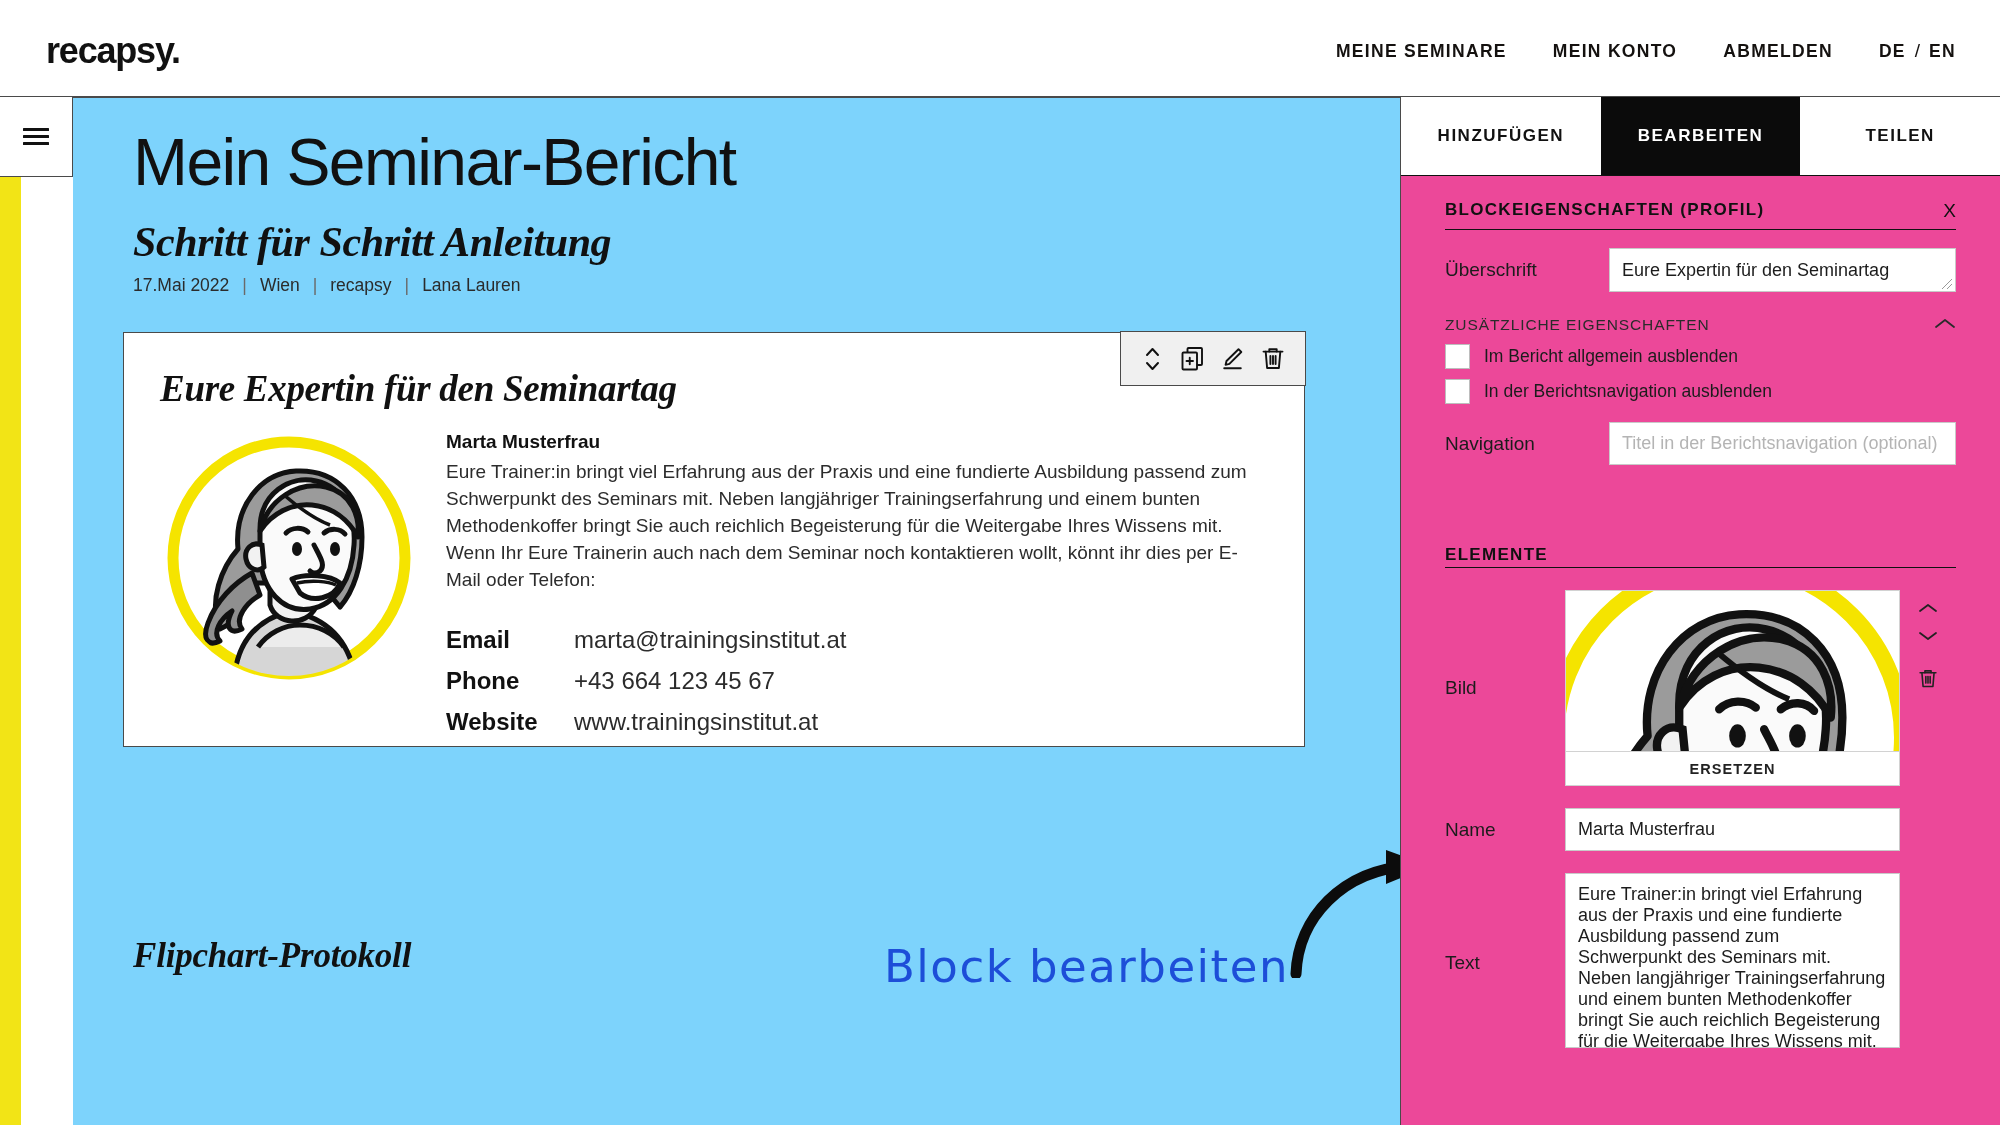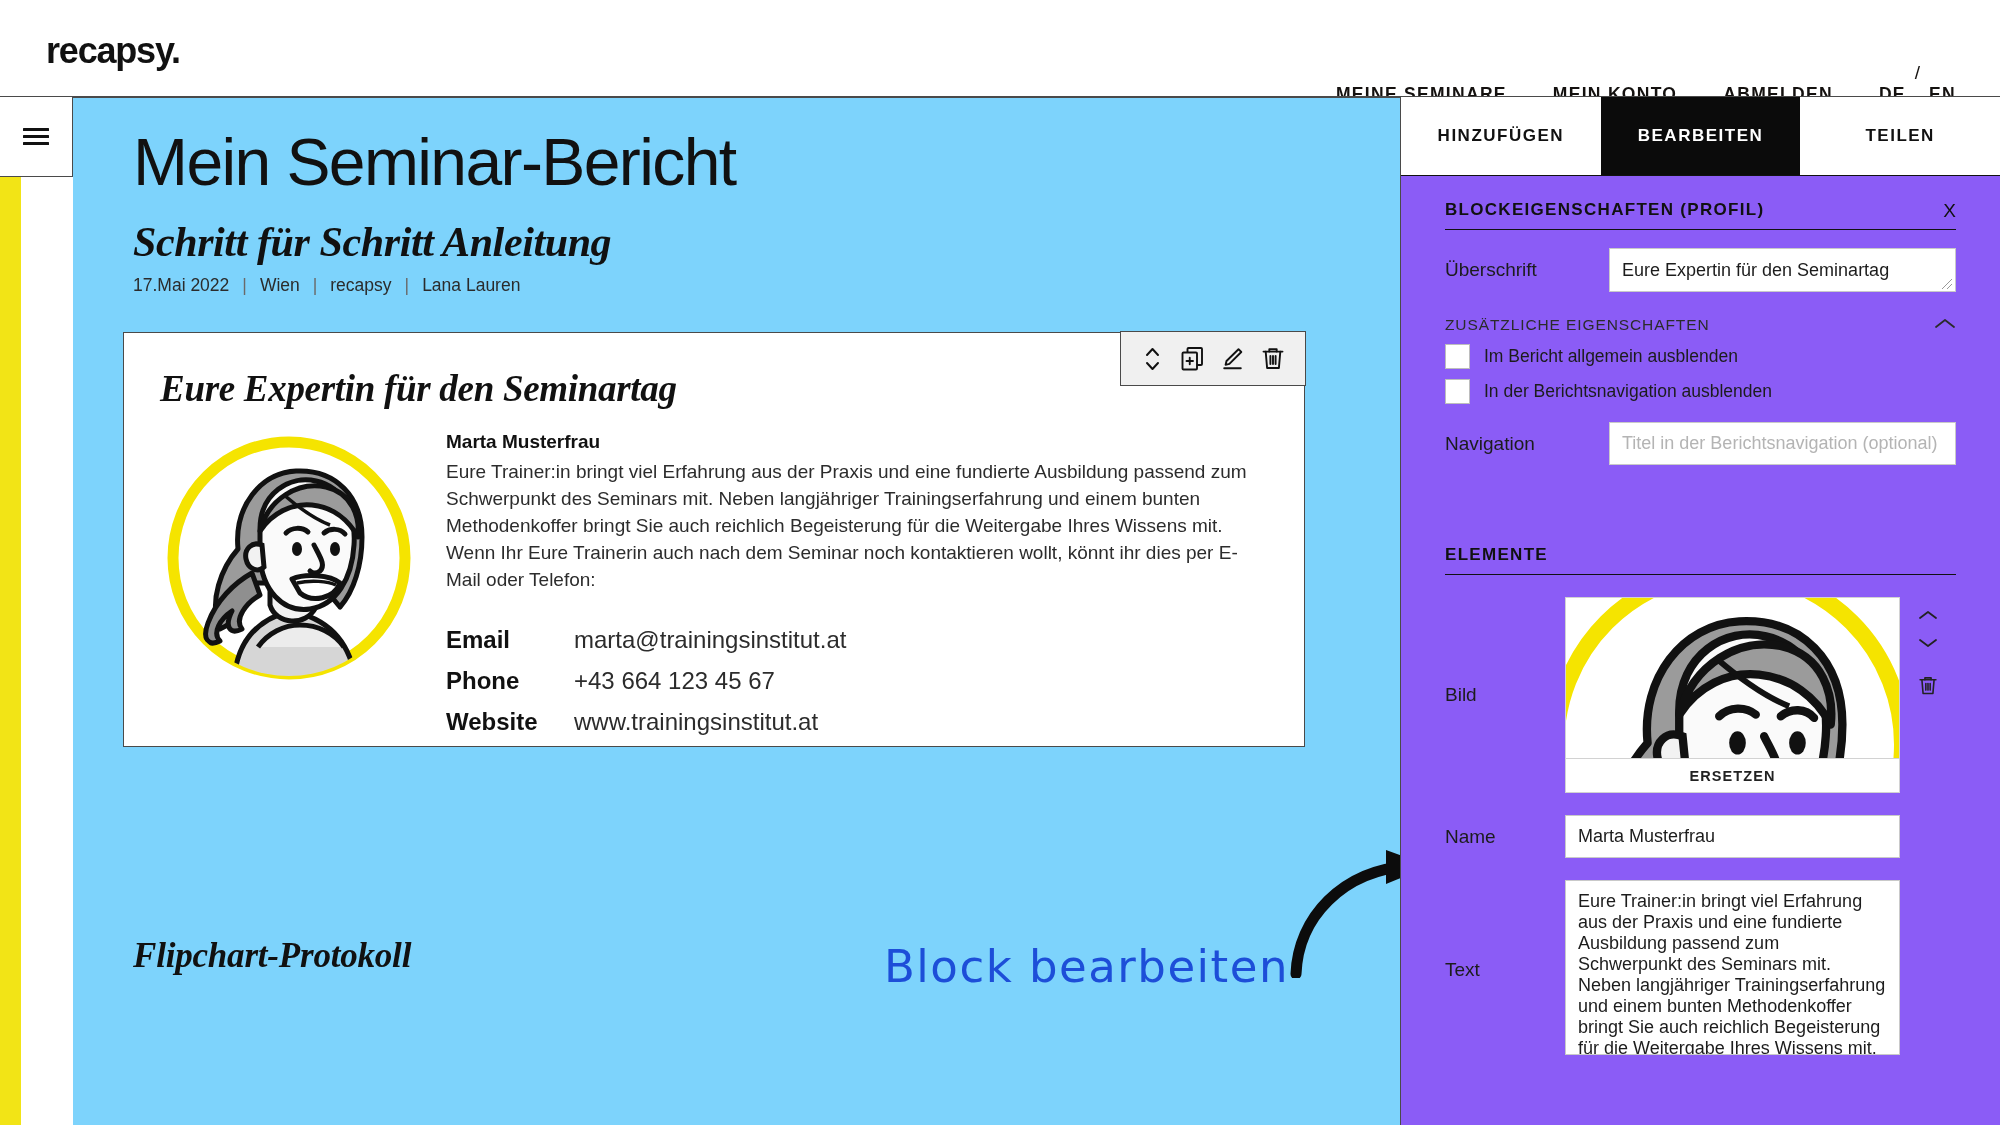--- a/index.html
+++ b/index.html
@@ -20,21 +20,21 @@
     position:absolute; left:46px; top:30px;
     font-family:"Liberation Sans", sans-serif;
     font-size:36px; font-weight:700; letter-spacing:-1.2px; color:#111;
   }
   .topnav {
     position:absolute; right:44px; top:40px;
     display:flex; align-items:center; gap:46px;
   }
   .topnav a {
     font-size:17.5px; font-weight:700; letter-spacing:1.3px;
-    color:#14110f; text-decoration:none; white-space:nowrap;margin-top:44px;
+    color:#14110f; text-decoration:none; white-space:nowrap;
   }
   .lang { display:flex; align-items:center; gap:9px; }
   .lang .slash { font-weight:400; color:#14110f; font-size:19px; }
 
   .topbar-rule {
     position:absolute; left:0; top:96px; width:2000px; height:1.5px; background:#4a4a4a;
   }
 
   
   .hamburger-box {
@@ -126,21 +126,21 @@
     position:absolute; left:884px; top:940px;
     font-family:"DejaVu Sans", sans-serif;
     font-size:45px; font-weight:400; color:#1d4ed8;
     letter-spacing:1.5px; white-space:nowrap;
   }
   .anno-arrow { position:absolute; left:1290px; top:848px; width:190px; height:130px; }
 
   
   .panel {
     position:absolute; left:1400px; top:97px; width:600px; height:1028px;
-    background:#8b5cf6; border-left:1.5px solid #4a4a4a;
+    background:#ec4899; border-left:1.5px solid #4a4a4a;
   }
   .panel-tabs { display:flex; height:79px; border-bottom:1.8px solid #111; }
   .panel-tab {
     flex:1; display:flex; align-items:center; justify-content:center;
     font-size:17px; font-weight:700; letter-spacing:1.5px; color:#111;
     cursor:pointer; background:#fff;
   }
   .panel-tab.active { background:#0b0b0b; color:#fff; }
 
   .panel-body { padding:0 44px; }
@@ -176,21 +176,21 @@
   .chev { color:#2b2b2b; }
 
   .check-row { display:flex; align-items:center; gap:14px; margin-top:10px; }
   .check-box {
     width:25px; height:25px; border:1.2px solid #bdbdbd; background:#fff; cursor:pointer; flex:none;
   }
   .check-label { font-size:17.5px; color:#1c1c1c; }
 
   .elements-head {
     margin-top:56px;
-    border-bottom:1.8px solid #111; padding-bottom:9px;
+    border-bottom:1.8px solid #111; padding-bottom:2px;
   }
 
   .element-row { display:flex; align-items:center; margin-top:22px; }
   .element-label { width:120px; font-size:19px; color:#1c1c1c; }
   .element-ctl { flex:1; }
   .element-side {
     width:56px; display:flex; flex-direction:column; align-items:center; gap:16px;
     align-self:flex-start; padding-top:12px;
   }
   .side-btn { cursor:pointer; display:flex; align-items:center; justify-content:center; }

